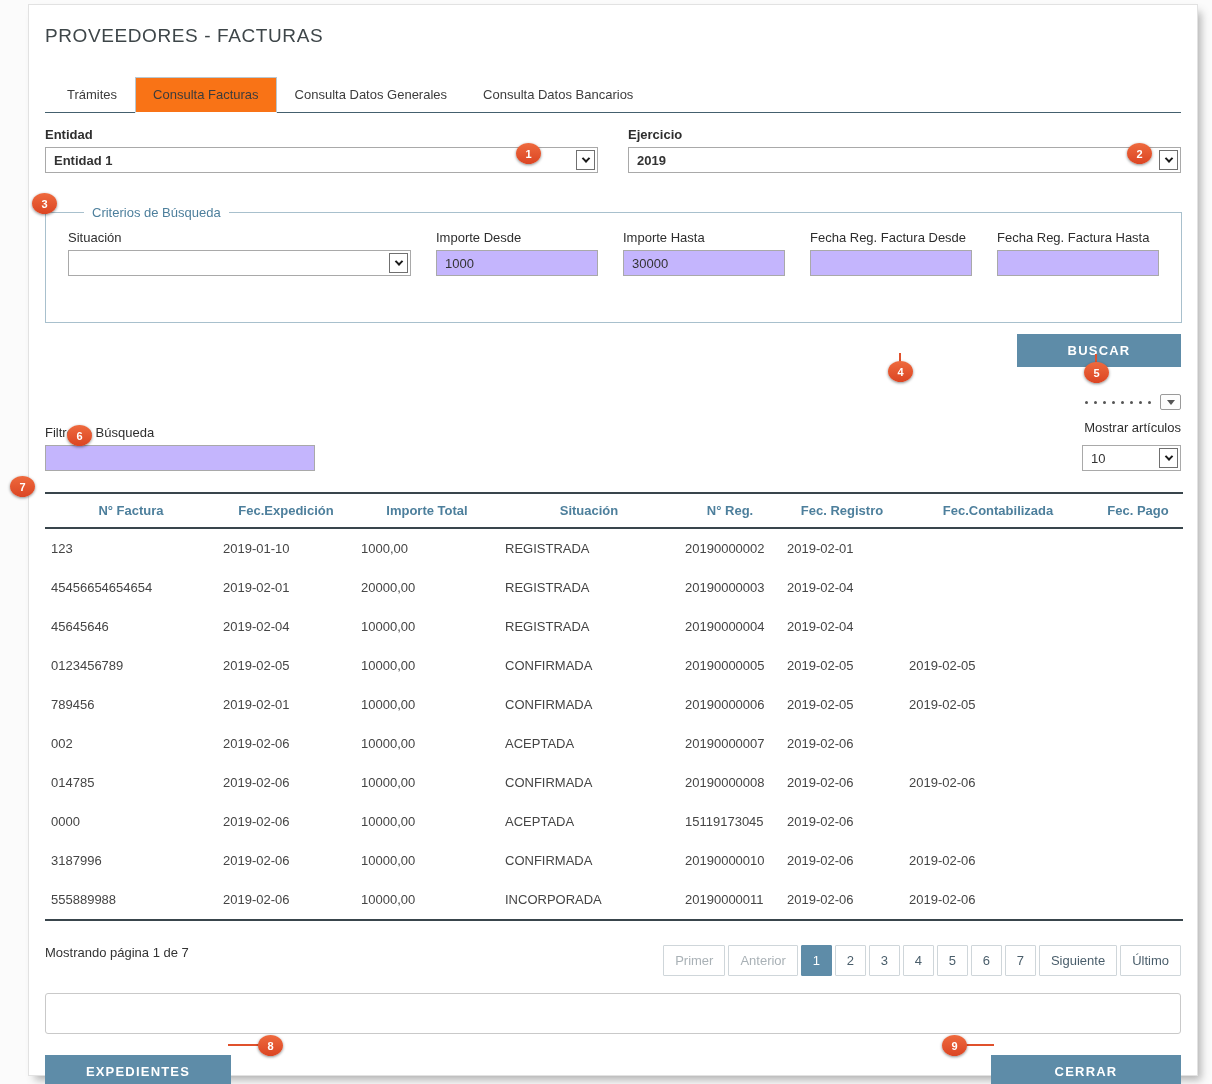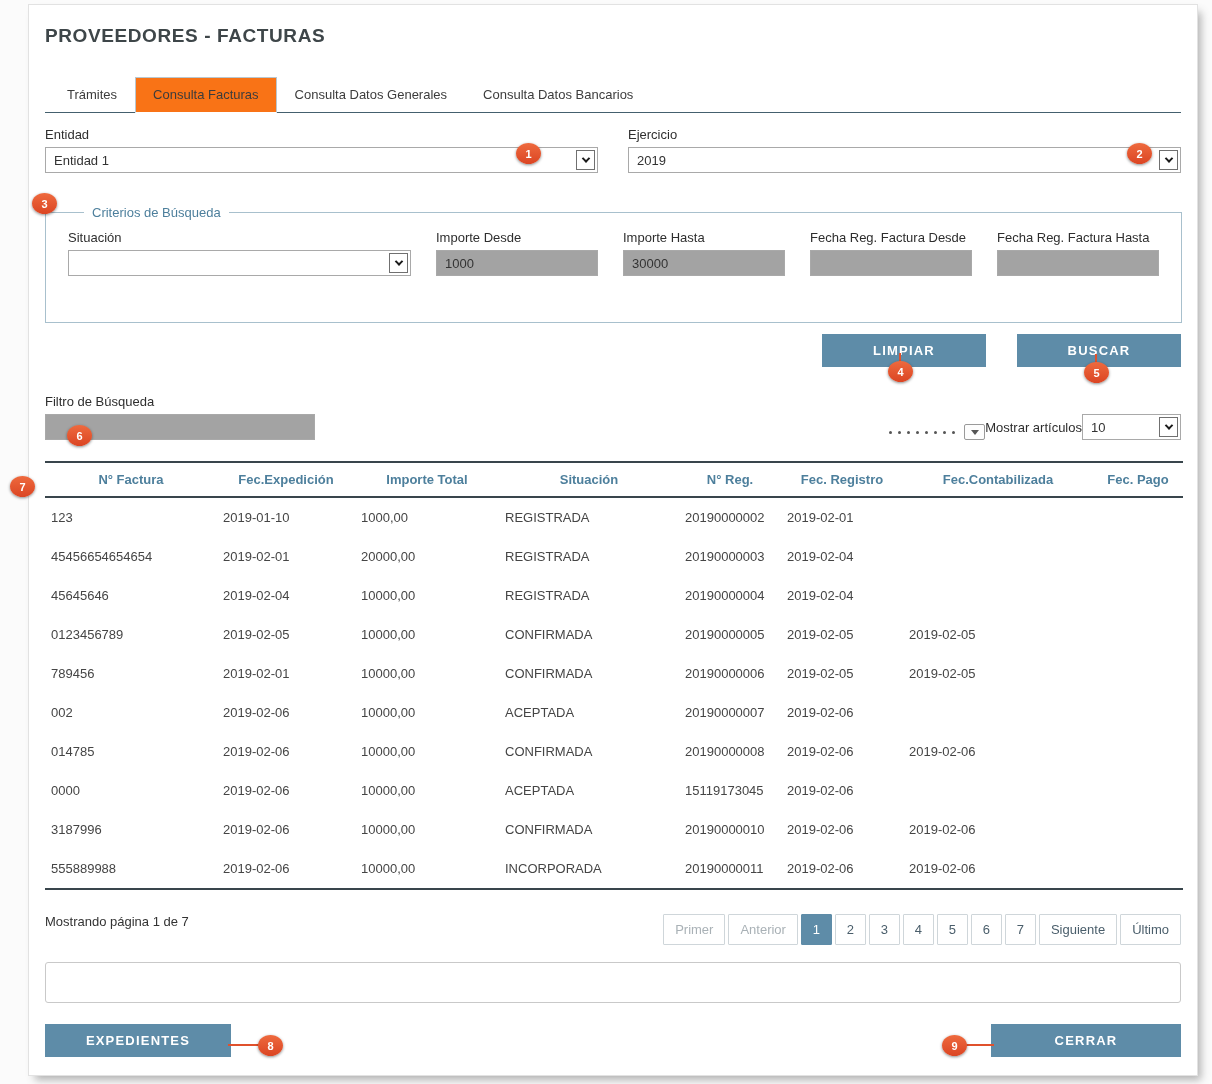--- a/index.html
+++ b/index.html
@@ -13,21 +13,21 @@
     position: absolute;
     left: 28px; top: 4px;
     width: 1170px; height: 1072px;
     background: #fff;
     border: 1px solid #e2e2e2;
     box-shadow: 5px 6px 8px -2px rgba(90,90,90,0.45);
     padding: 16px 16px 0 16px;
   }
   .page-title {
     font-size: 19px;
-    font-weight: bold;
+    font-weight: normal;
     letter-spacing: 0.6px;
     color: #3e4649;
     margin-top: 4px;
   }
   
   .tabs {
     display: flex;
     margin-top: 30px;
     border-bottom: 1px solid #44606e;
     padding-left: 4px;
@@ -40,21 +40,21 @@
     cursor: pointer;
     white-space: nowrap;
   }
   .tab.active {
     background: #f97316;
     border: 1px solid #b9c7cf;
     border-bottom: 1px solid #fff;
     margin-bottom: -1px;
   }
   
-  .row-two { display: flex; gap: 30px; margin-top: 14px; }
+  .row-two { display: flex; gap: 30px; margin-top: 14px; font-weight: bold; }
   .field { flex: 1; }
   .flabel { display: block; font-size: 13px; color: #2e2e2e; margin-bottom: 5px; }
   .select {
     display: flex; align-items: center; justify-content: space-between;
     border: 1px solid #a9a9a9; height: 26px; background: #fff;
     padding-left: 8px; cursor: pointer;
   }
   .select-value { font-size: 13px; color: #333; }
   .arrowbox {
     width: 19px; height: 20px; border: 1px solid #707070;
@@ -62,21 +62,21 @@
     margin-right: 2px; background: #fff; flex: 0 0 auto;
   }
   .chev {
     width: 6px; height: 6px;
     border-right: 2px solid #1a1a1a; border-bottom: 2px solid #1a1a1a;
     transform: rotate(45deg) translate(-1px,-1px);
   }
   .tinput {
     width: 100%; height: 26px; border: 1px solid #a9a9a9;
     padding: 0 8px; font-size: 13px; color: #333;
-    font-family: "Liberation Sans", sans-serif; background: #a3a3a3;
+    font-family: "Liberation Sans", sans-serif; background: #c4b5fd;
   }
   
   .criterios {
     margin-top: 32px;
     border: 1px solid #a8c0cd;
     padding: 8px 22px 46px 22px;
   }
   .criterios legend { font-size: 13px; color: #4d7f9c; padding: 0 8px; margin-left: 16px; }
   .crit-row { display: flex; gap: 25px; margin-top: 2px; }
   .w-sit { width: 343px; flex: 0 0 auto; }
@@ -88,21 +88,21 @@
     font-size: 13px; font-weight: bold; letter-spacing: 1.2px;
     border: none; cursor: pointer;
     font-family: "Liberation Sans", sans-serif;
   }
   .btn-limpiar, .btn-buscar { width: 164px; }
   .btn-expedientes { width: 186px; }
   .btn-cerrar { width: 190px; }
   
   .table-controls { display: flex; justify-content: space-between; align-items: flex-end; margin-top: 27px; }
   .filtro-box { width: 270px; }
-  .right-controls { display: flex; align-items: flex-end; }
+  .right-controls { display: flex; flex-direction: column; align-items: flex-end; }
   .dots-widget { display: flex; align-items: center; }
   .dot { width: 3px; height: 3px; background: #555; border-radius: 50%; margin-left: 6px; }
   .dots-btn {
     width: 21px; height: 16px; margin-left: 9px;
     border: 1px solid #9a9a9a; border-radius: 2px; background: #fdfdfd;
     display: flex; align-items: center; justify-content: center; cursor: pointer;
   }
   .tri-down { width: 0; height: 0; border-left: 4px solid transparent; border-right: 4px solid transparent; border-top: 5px solid #555; }
   .mostrar-label { font-size: 13px; color: #2e2e2e; margin-top: 10px; }
   .mostrar-select { width: 99px; margin-top: 5px; }
@@ -213,21 +213,20 @@
         <input class="tinput" value="" style="">
       </div>
       <div class="w-sm">
         <span class="flabel">Fecha Reg. Factura Hasta</span>
         <input class="tinput" value="" style="">
       </div>
     </div>
   </fieldset>
 
   <div class="actions-row">
-    <button class="btn btn-limpiar">LIMPIAR</button>
     <button class="btn btn-buscar">BUSCAR</button>
   </div>
 
   <div class="table-controls">
     <div class="filtro-box">
       <span class="flabel">Filtro de Búsqueda</span>
       <input class="tinput" value="" style="">
     </div>
     <div class="right-controls">
       <div class="dots-widget">

